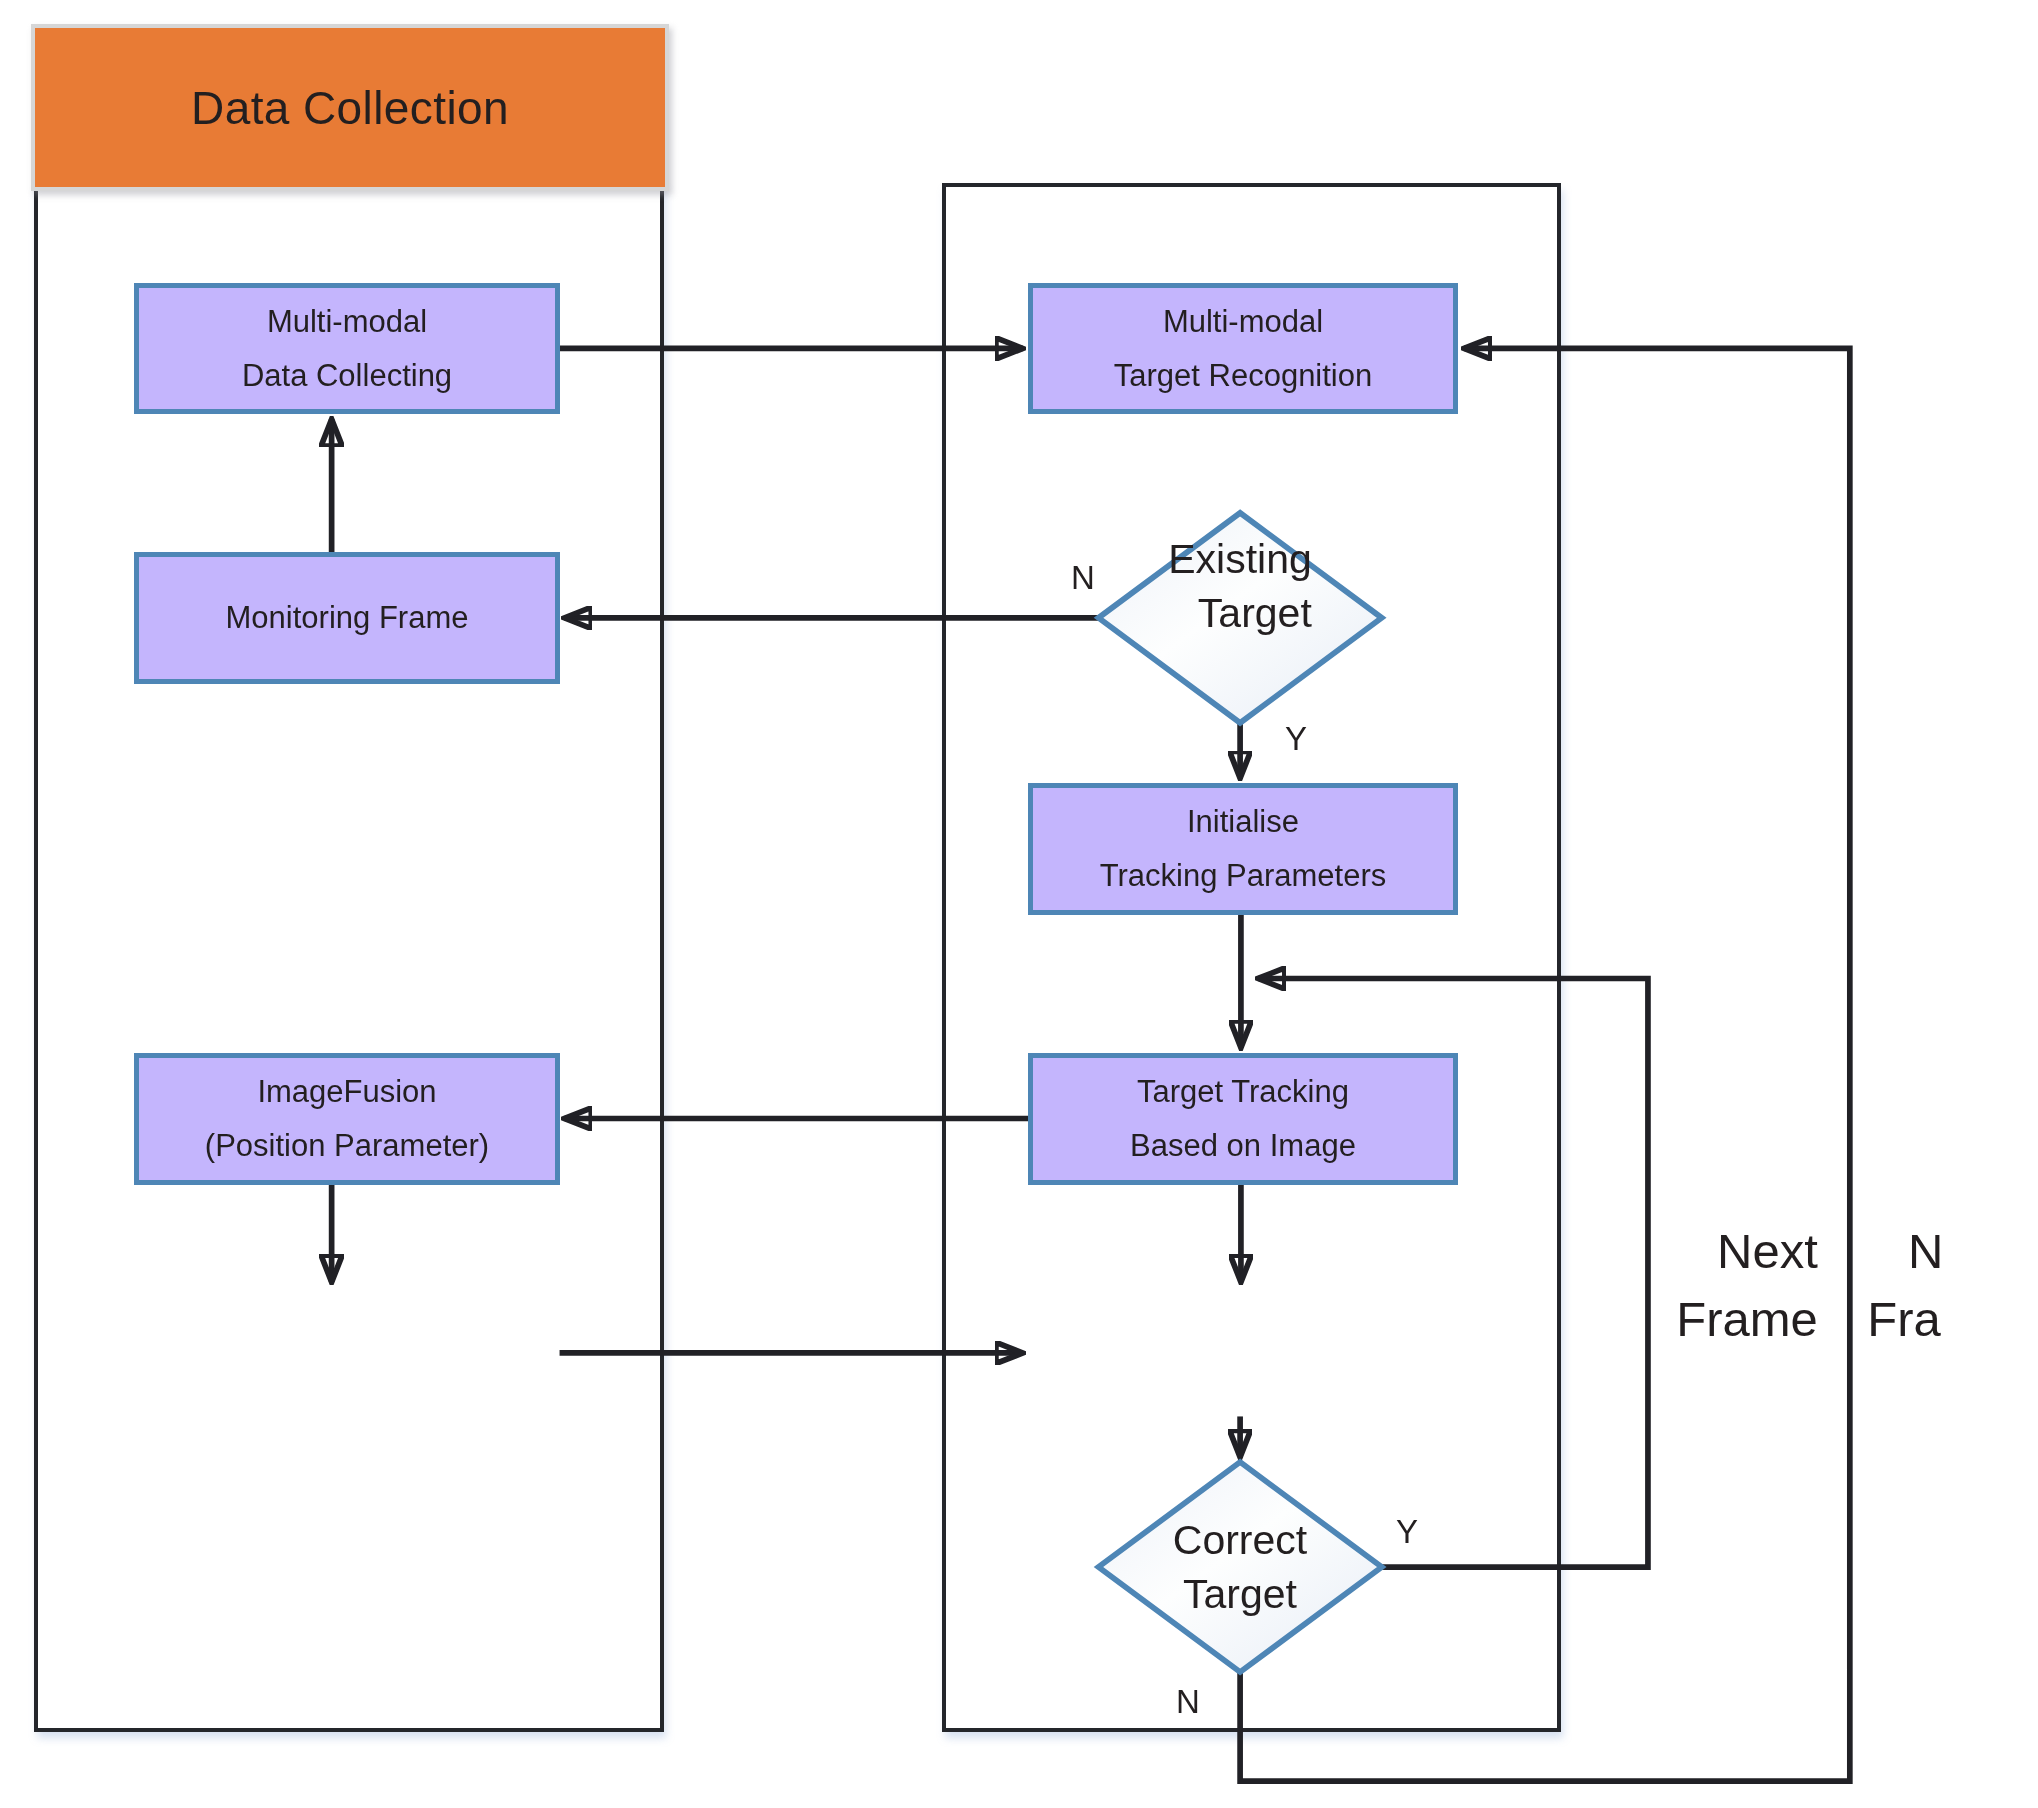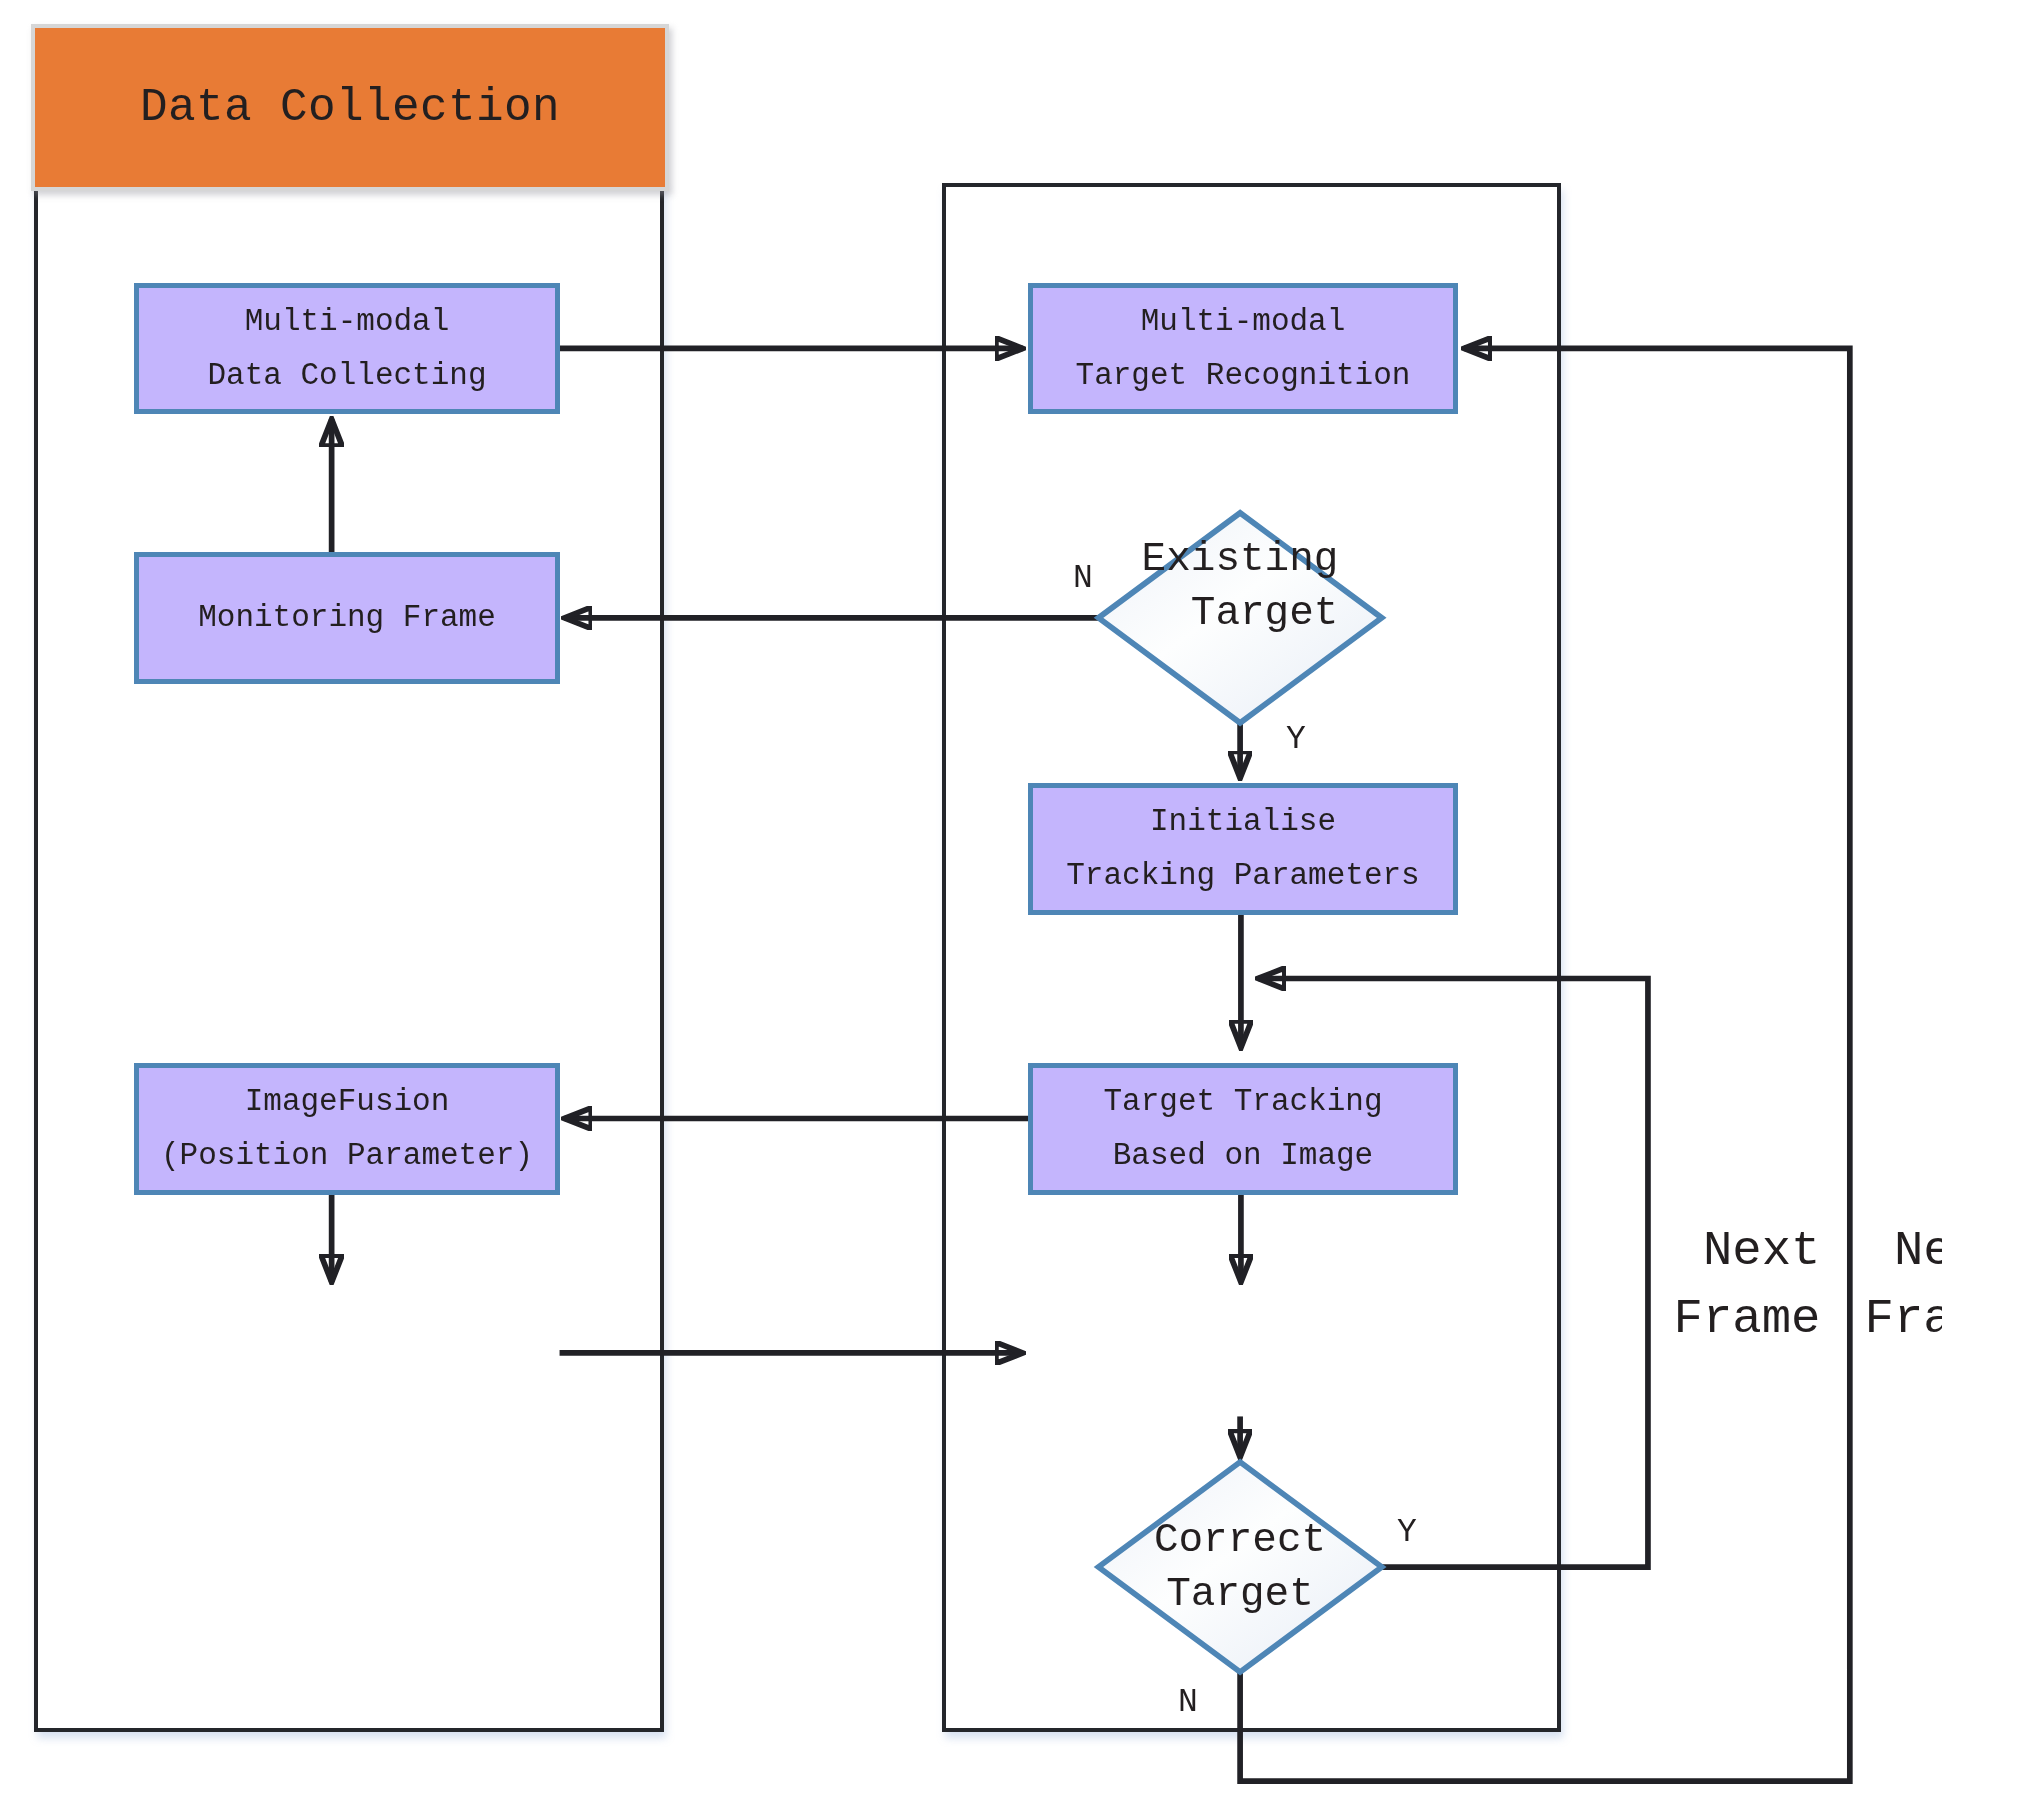--- a/index.html
+++ b/index.html
@@ -7,21 +7,21 @@
     --c-accent-right:#C2592C;
     --c-node-border:#4E86B6;
     --c-line:#212126;
     --c-text:#231F20;
     --c-container-border:#24262B;
     --c-header-border:#D6D6D6;
   }
   html,body{margin:0;padding:0;background:#ffffff;}
   .stage{
     position:relative;width:1942px;height:1808px;background:#ffffff;overflow:hidden;
-    font-family:Liberation Mono, monospace;color:var(--c-text);border-radius:19px;
+    font-family:Liberation Sans, sans-serif;color:var(--c-text);border-radius:19px;
   }
   
   .container{
     position:absolute;border:4.1px solid var(--c-container-border);background:#ffffff;
     box-shadow:3.3px 6.5px 8.1px rgba(140,170,215,0.35);z-index:1;
   }
   .container-left{left:34px;top:183px;width:622px;height:1541px;}
   .container-right{left:942px;top:183px;width:611px;height:1541px;}
   
   .lane-header{
@@ -40,21 +40,21 @@
   .node{
     position:absolute;background:#c4b5fd;border:5.7px solid var(--c-node-border);
     display:flex;align-items:center;justify-content:center;text-align:center;
     font-size:31px;line-height:54px;white-space:pre-line;z-index:3;box-sizing:border-box;
   }
   .col-a{left:134px;width:426px;}
   .col-b{left:1028px;width:430px;}
   .row-1{top:283px;height:131px;}
   .row-2{top:552px;height:132px;}
   .row-init{top:783px;height:132px;}
-  .row-3{top:1053px;height:132px;margin-top:10px;}
+  .row-3{top:1053px;height:132px;}
   .row-4{top:1287px;height:132px;}
   
   .diamond-label{
     position:absolute;transform:translate(-50%,-50%);text-align:center;
     font-size:41px;line-height:54px;white-space:pre-line;z-index:3;
   }
   
   .elabel{
     position:absolute;transform:translate(-50%,-50%);
     font-size:33px;z-index:3;

